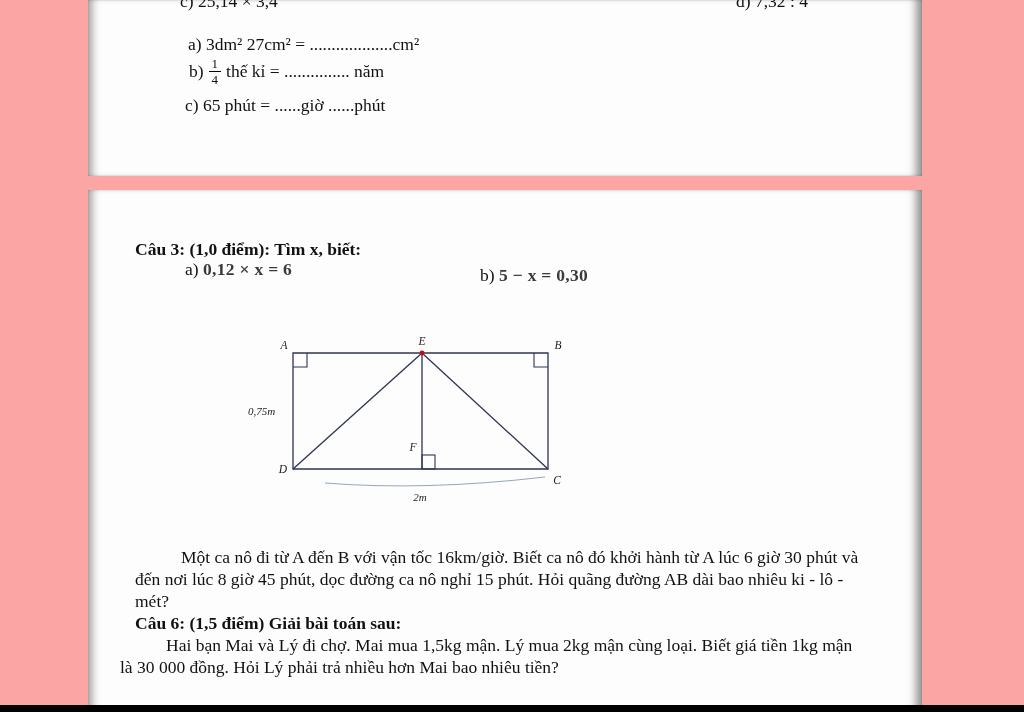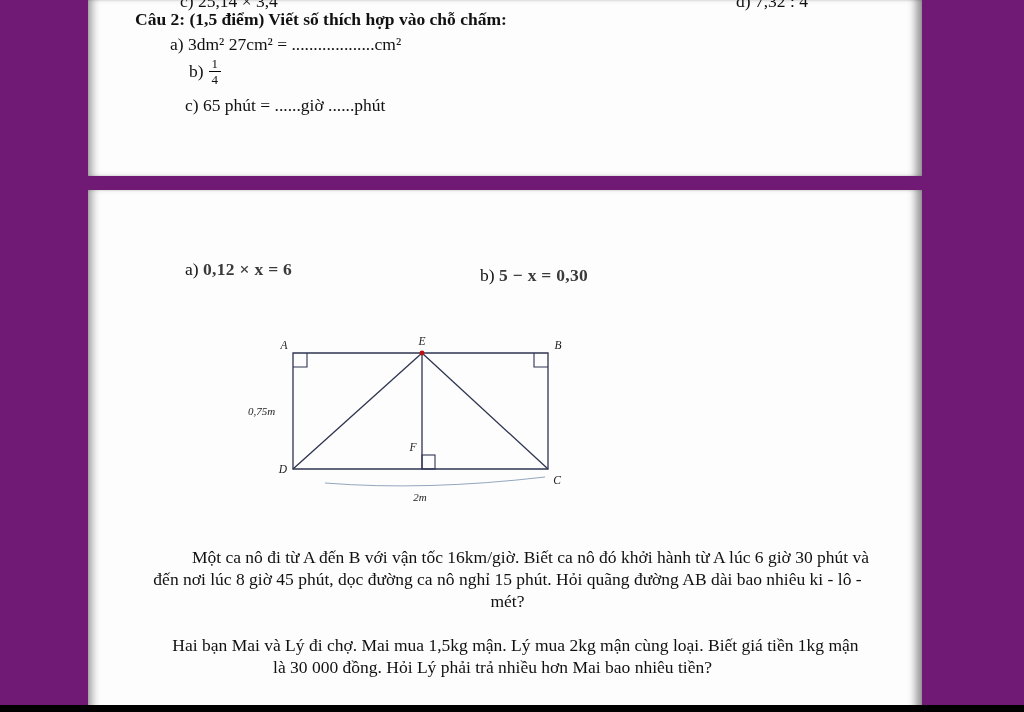--- a/index.html
+++ b/index.html
@@ -1,40 +1,40 @@
 <!DOCTYPE html>
 <html style="--line-color: #2e3450; --point-color: #bb1111;"><head>
 <meta charset="utf-8">
 <style>
   * { margin:0; padding:0; box-sizing:border-box; }
   html,body { width:1024px; height:712px; background:#000; overflow:hidden; }
   body { font-family:"Liberation Serif", serif; color:#111; }
-  .canvas { position:relative; width:1024px; height:712px; background:#701a75; }
+  .canvas { position:relative; width:1024px; height:712px; background:#fca5a5; }
 
   .page {
     position:absolute; left:88px; width:834px; background:#fdfdfd;
     overflow:hidden;
     box-shadow: inset 9px 0 8px -5px rgba(0,0,0,0.38),
                 inset -12px 0 9px -6px rgba(0,0,0,0.42),
                 inset 0 0 2px rgba(0,0,0,0.2);
   }
   .page1 { top:0; height:176px; }
   .page2 { top:190px; height:522px; }
   .bottom-bar { position:absolute; left:0; bottom:0; width:1024px; height:7px; background:#000; z-index:5; }
 
   .txt { position:absolute; font-size:17.5px; line-height:22px; white-space:nowrap; }
   .q-heading { font-weight:bold; }
   .para { white-space:normal; width:745px; }
-  .indent { text-indent:46px;text-align:center; }
+  .indent { text-indent:46px; }
 
   
   .pos-cut-left  { left:92px;  top:-10px; }
   .pos-cut-right { left:648px; top:-10px; }
   .pos-cau2      { left:47px;  top:8px; }
-  .pos-c2a       { left:82px;  top:33px; }
+  .pos-c2a       { left:100px;  top:33px; }
   .pos-c2b       { left:101px; top:52px; display:flex; align-items:center; height:38px; }
   .pos-c2c       { left:97px;  top:94px;text-align:center; }
 
   .frac { display:inline-block; text-align:center; vertical-align:middle; margin:0 5px; line-height:1; }
   .frac .num { display:block; font-size:13px; padding:0 3px 1px; border-bottom:1.2px solid #000; }
   .frac .den { display:block; font-size:13px; padding-top:1px; }
 
   
   .pos-cau3   { left:47px;  top:48px; }
   .pos-eq-a   { left:97px;  top:68px; }
@@ -58,36 +58,37 @@
 </style>
 </head>
 <body>
 
 <div class="canvas">
 
   <section class="page page1">
     <div class="txt pos-cut-left">c) 25,14 × 3,4</div>
     <div class="txt pos-cut-right">d) 7,32 : 4</div>
 
-    <div class="txt q-heading pos-cau2">Câu 2: (1,5 điểm) Viết  số thích hợp vào chỗ chấm:</div>
     <div class="txt pos-c2a">a) 3dm² 27cm² = ...................cm²</div>
 
     <div class="txt pos-c2b">
       <span>b)</span>
       <span class="frac">
         <span class="num">1</span>
         <span class="den">4</span>
       </span>
+      <span>thế kỉ = ............... năm</span>
     </div>
 
     <div class="txt pos-c2c">c) 65 phút = ......giờ ......phút</div>
   </section>
 
   <section class="page page2">
 
+    <div class="txt q-heading pos-cau3">Câu 3: (1,0 điểm): Tìm x, biết:</div>
 
     <div class="txt pos-eq-a">
       <span>a)</span>
       <span class="eq">0,12 × x = 6</span>
     </div>
     <div class="txt pos-eq-b">
       <span>b)</span>
       <span class="eq">5 − x = 0,30</span>
     </div>
 
@@ -111,19 +112,20 @@
       <text class="fig-label" x="43" y="137" text-anchor="middle">D</text>
       <text class="fig-label" x="173" y="115" text-anchor="middle">F</text>
       <text class="fig-label" x="317" y="148" text-anchor="middle">C</text>
 
       <text class="fig-dim" x="8" y="79">0,75m</text>
       <text class="fig-dim" x="180" y="165" text-anchor="middle">2m</text>
     </svg>
 
     <div class="txt para indent pos-c5body">Một ca nô đi từ A đến B với vận tốc 16km/giờ. Biết ca nô đó khởi hành từ A lúc 6 giờ 30 phút và đến nơi lúc 8 giờ 45 phút, dọc đường ca nô nghỉ 15 phút.  Hỏi quãng đường AB dài bao nhiêu ki - lô - mét?</div>
 
+    <div class="txt q-heading pos-cau6">Câu 6: (1,5 điểm) Giải bài toán sau:</div>
     <div class="txt para indent pos-c6body">Hai bạn Mai và Lý đi chợ. Mai mua 1,5kg mận. Lý mua 2kg mận cùng loại. Biết giá tiền 1kg mận là 30 000 đồng. Hỏi Lý phải trả nhiều hơn Mai bao nhiêu tiền?</div>
 
     <div class="txt pos-expr">21,6 x 25 + 21,6  x  74  + 21,6</div>
   </section>
 
   <div class="bottom-bar"></div>
 </div>
 
 </body></html>

